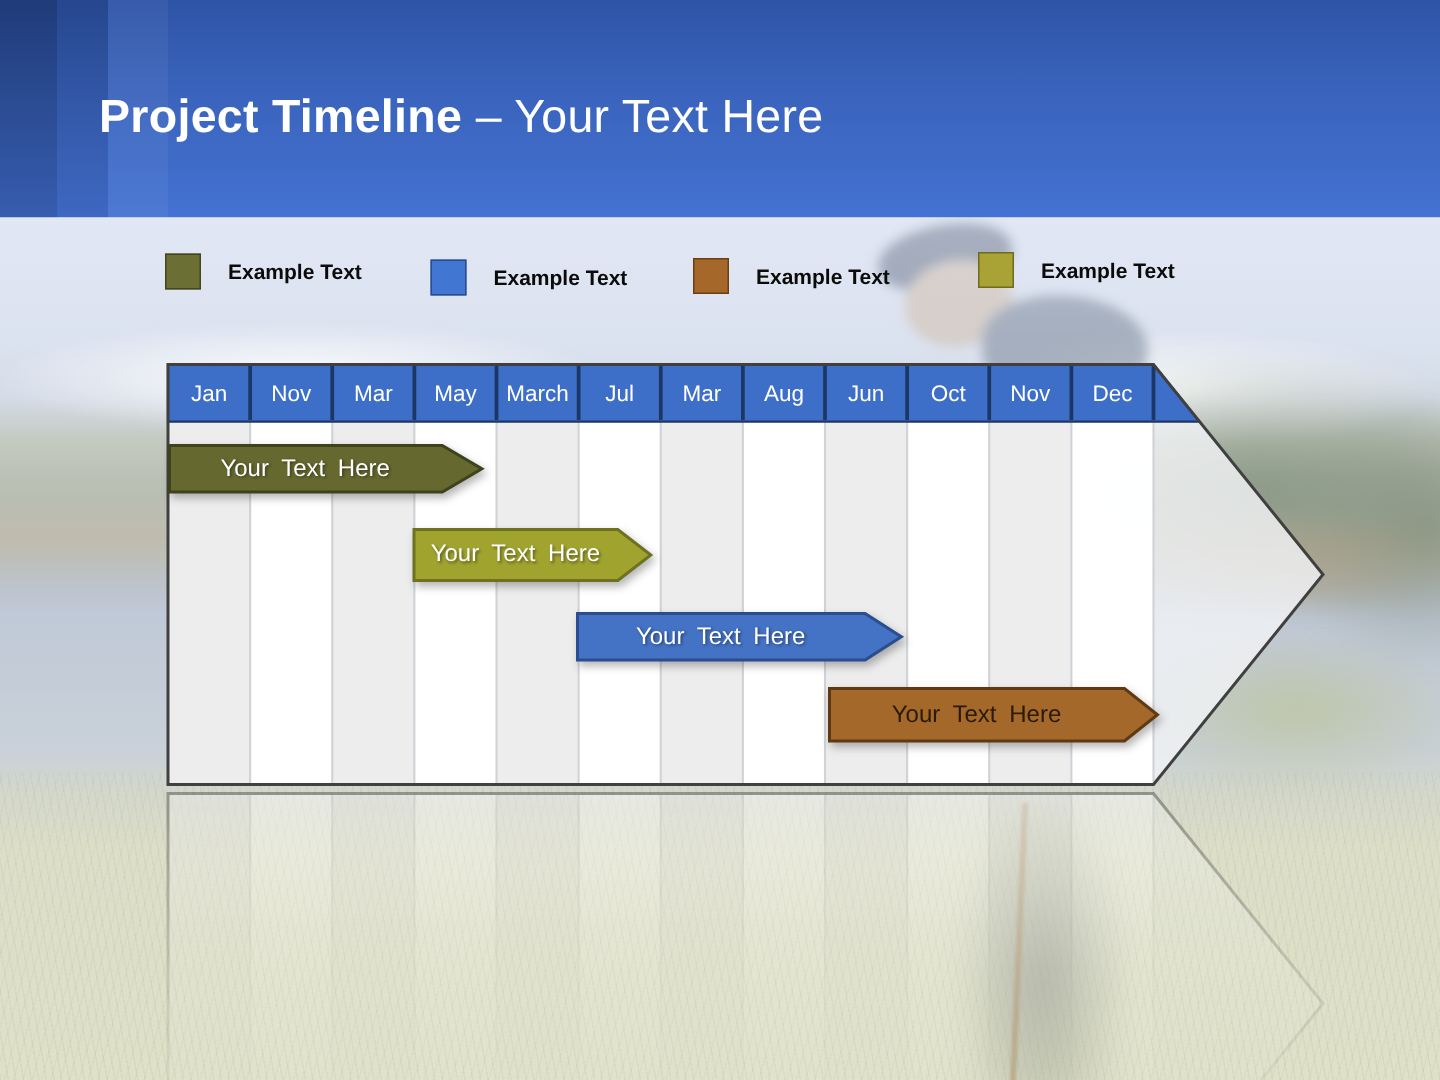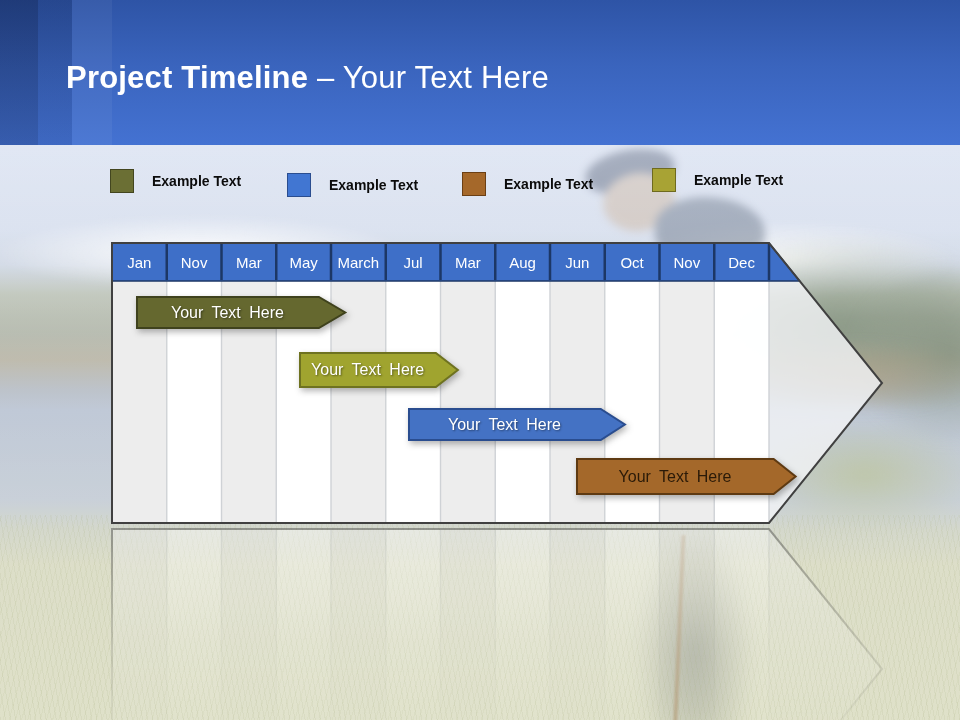--- a/index.html
+++ b/index.html
@@ -59,21 +59,21 @@
   .swatch{width:22px;height:22px;flex:0 0 auto;}
   .legend-label{font-size:14px;font-weight:700;color:#0b0b0b;white-space:nowrap;}
 
   
   .arrow-svg{position:absolute;left:110px;top:241px;width:774px;height:284px;}
   .months{position:absolute;left:112px;top:243px;width:657px;height:38px;display:flex;}
   .month-cell{flex:1;display:flex;align-items:center;justify-content:center;
               color:#fff;font-size:15px;cursor:default;}
 
   
-  .bar{position:absolute;filter:drop-shadow(2px 3px 3px rgba(40,40,40,.35));margin-left:24px;}
+  .bar{position:absolute;filter:drop-shadow(2px 3px 3px rgba(40,40,40,.35));}
   .bar svg{position:absolute;left:0;top:0;overflow:visible;}
   .bar-label{position:absolute;inset:0;display:flex;align-items:center;justify-content:center;
              font-size:16px;word-spacing:4px;white-space:nowrap;}
   .bar-label.lite{text-shadow:1px 1px 2px rgba(0,0,0,.45);}
 
   
   .reflection{position:absolute;left:110px;top:527px;width:774px;height:284px;opacity:.5;
     pointer-events:none;
     -webkit-mask-image:linear-gradient(180deg,rgba(0,0,0,.9) 0%,rgba(0,0,0,.3) 45%,transparent 80%);
     mask-image:linear-gradient(180deg,rgba(0,0,0,.9) 0%,rgba(0,0,0,.3) 45%,transparent 80%);}

